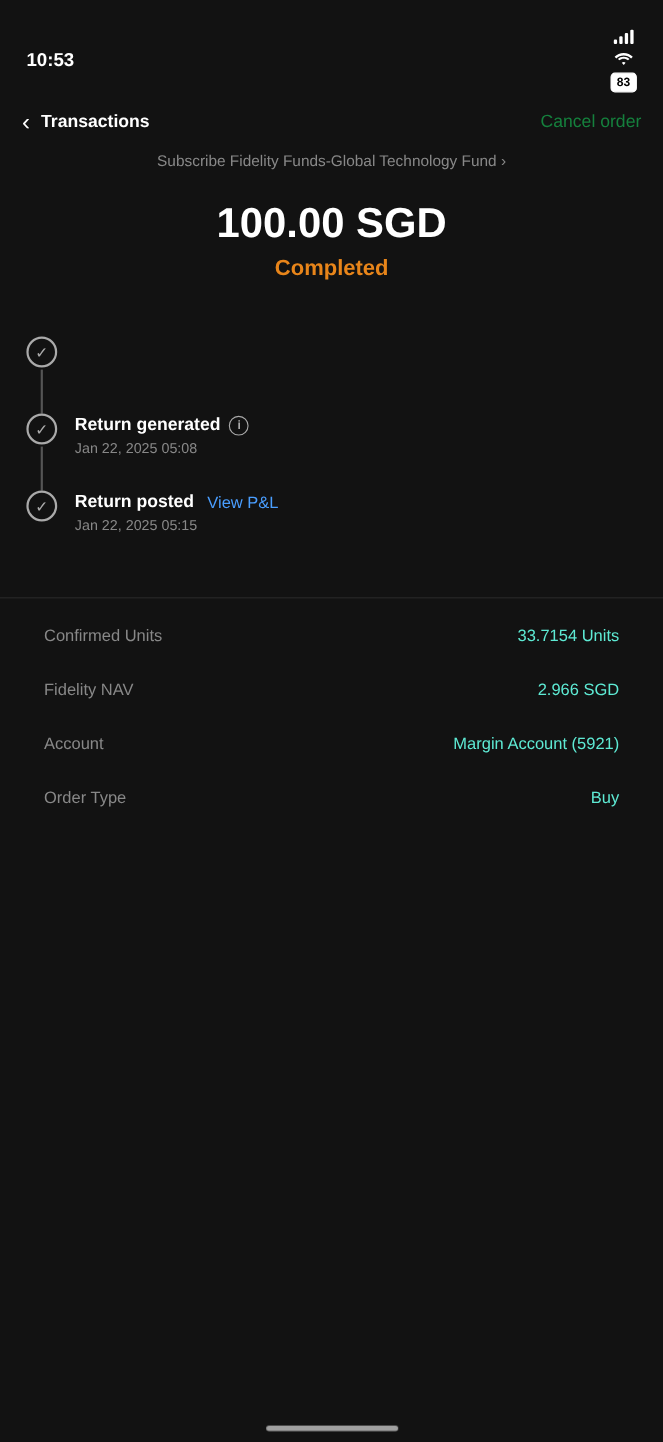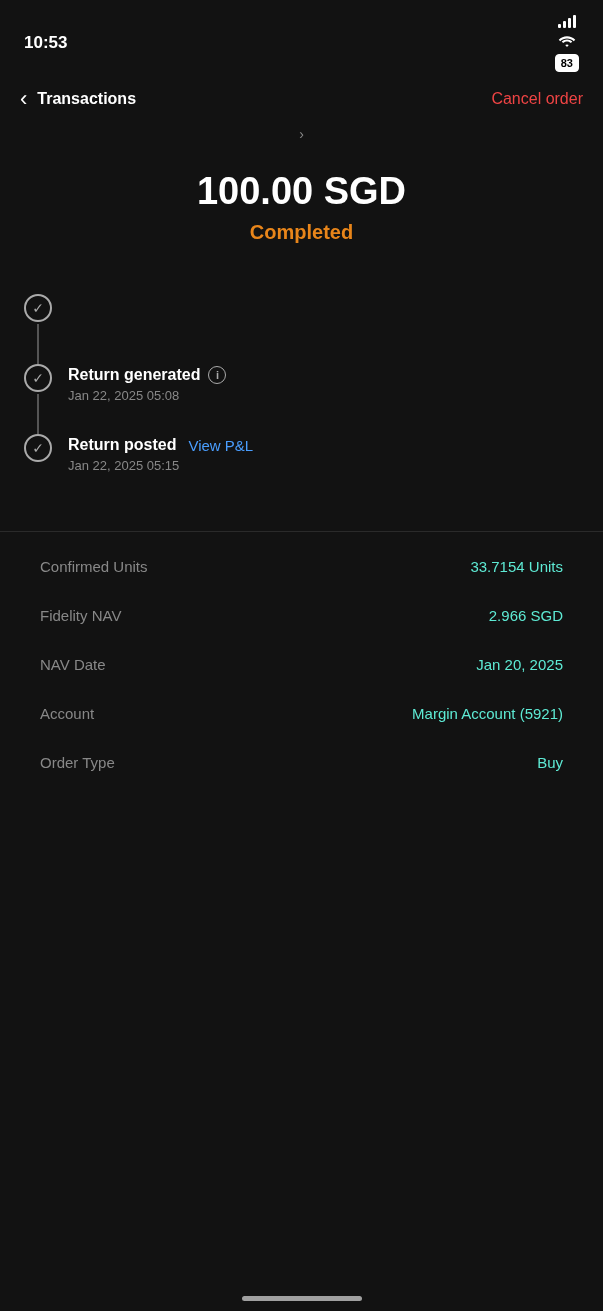--- a/index.html
+++ b/index.html
@@ -12,21 +12,21 @@
       min-height: 1311px;
       position: relative;
       overflow-x: hidden;
     }
 
     
     .status-bar {
       display: flex;
       justify-content: space-between;
       align-items: center;
-      padding: 14px 24px 8px;
+      padding: 26px 24px 8px;
     }
     .status-time {
       font-size: 17px;
       font-weight: 600;
       color: #fff;
     }
     .status-icons {
       display: flex;
       align-items: center;
       gap: 6px;
@@ -70,21 +70,21 @@
       font-size: 22px;
       cursor: pointer;
       line-height: 1;
     }
     .nav-title {
       font-size: 16px;
       font-weight: 700;
       color: #fff;
     }
     .cancel-order-btn {
-      color: #ef4444;
+      color: #15803d;
       font-size: 16px;
       font-weight: 500;
       cursor: pointer;
     }
 
     
     .breadcrumb {
       text-align: center;
       padding: 4px 20px 20px;
       color: #888;
@@ -255,20 +255,21 @@
 
 <div class="nav-header">
   <div class="nav-left">
     <span class="back-arrow">‹</span>
     <span class="nav-title">Transactions</span>
   </div>
   <span class="cancel-order-btn">Cancel order</span>
 </div>
 
 <div class="breadcrumb">
+  <span>Subscribe Fidelity Funds-Global Technology Fund</span>
   <span class="breadcrumb-chevron">›</span>
 </div>
 
 <div class="amount-section">
   <div class="amount-value">100.00 SGD</div>
   <div class="status-badge">Completed</div>
 </div>
 
 <div class="timeline-section">
 
@@ -317,24 +318,20 @@
 <div class="details-section">
   <div class="detail-row">
     <span class="detail-label">Confirmed Units</span>
     <span class="detail-value">33.7154 Units</span>
   </div>
   <div class="detail-row">
     <span class="detail-label">Fidelity NAV</span>
     <span class="detail-value">2.966 SGD</span>
   </div>
   <div class="detail-row">
-    <span class="detail-label">NAV Date</span>
-    <span class="detail-value">Jan 20, 2025</span>
-  </div>
-  <div class="detail-row">
     <span class="detail-label">Account</span>
     <span class="detail-value">Margin Account (5921)</span>
   </div>
   <div class="detail-row">
     <span class="detail-label">Order Type</span>
     <span class="detail-value">Buy</span>
   </div>
 </div>
 
 <div class="home-indicator"></div>

